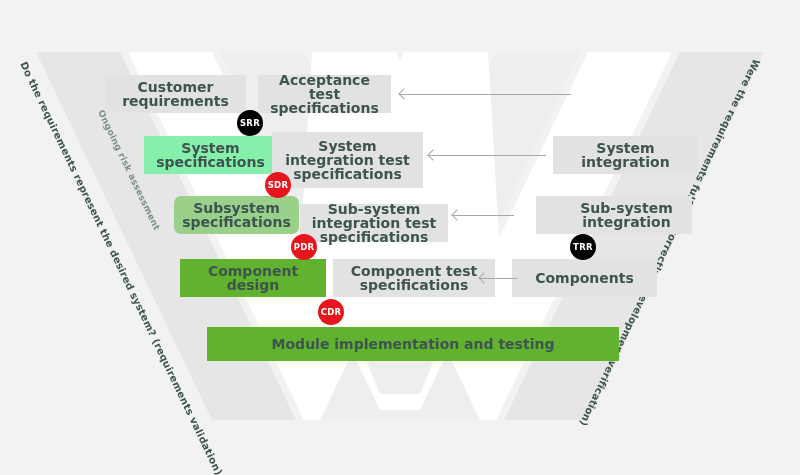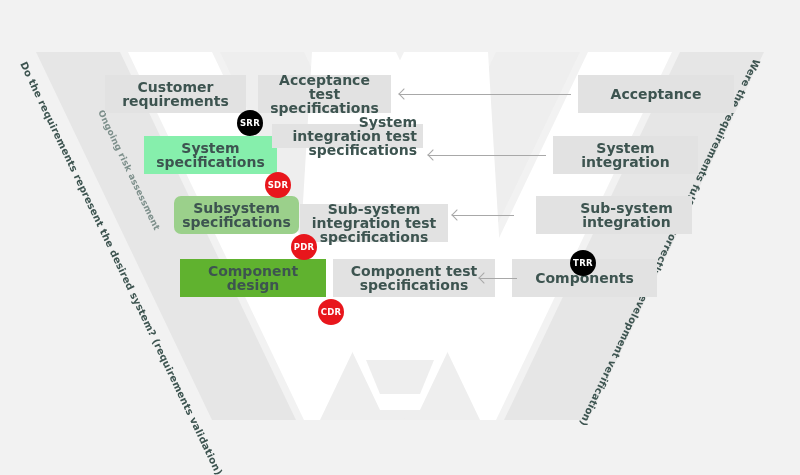--- a/index.html
+++ b/index.html
@@ -186,34 +186,34 @@
   <div class="nbox gray" style="left:105px; top:75px; width:141px; height:38px;">Customer requirements</div>
 
   <div class="nbox pale" style="left:144px; top:136px; width:133px; height:38px;">System specifications</div>
 
   <div class="nbox mid" style="left:174px; top:196px; width:125px; height:38px;">Subsystem specifications</div>
 
   <div class="nbox dark" style="left:180px; top:259px; width:146px; height:38px;">Component design</div>
 
   <div class="nbox gray" style="left:258px; top:75px; width:133px; height:38px;">Acceptance test specifications</div>
 
-  <div class="nbox gray" style="left:272px; top:124px; width:151px; height:24px;text-align:right;">System integration test specifications</div>
+  <div class="nbox gray" style="left:272px; top:132px; width:151px; height:56px;">System integration test specifications</div>
 
   <div class="nbox gray" style="left:300px; top:204px; width:148px; height:38px;">Sub-system integration test specifications</div>
 
   <div class="nbox gray" style="left:333px; top:259px; width:162px; height:38px;">Component test specifications</div>
 
-  <div class="nbox gray" style="left:578px; top:75px; width:156px; height:38px;">Acceptance</div>
 
   <div class="nbox gray" style="left:553px; top:136px; width:145px; height:38px;">System integration</div>
 
   <div class="nbox gray" style="left:536px; top:196px; width:156px; height:38px;padding-left:31px;">Sub-system integration</div>
 
   <div class="nbox gray" style="left:500px; top:259px; width:145px; height:38px;margin-left:12px;">Components</div>
 
+  <div class="nbox dark" style="left:207px; top:327px; width:412px; height:34px;">Module implementation and testing</div>
 
   <div class="arrow" style="left:399px; top:89px; width:172px;">
     <div class="shaft"></div>
       <div class="head"></div>
   </div>
   <div class="arrow" style="left:428px; top:150px; width:118px;">
     <div class="shaft"></div>
       <div class="head"></div>
   </div>
   <div class="arrow" style="left:452px; top:210px; width:62px;">
@@ -221,16 +221,16 @@
       <div class="head"></div>
   </div>
   <div class="arrow" style="left:479px; top:273px; width:38px;">
     <div class="shaft"></div>
       <div class="head"></div>
   </div>
 
   <div class="badge gray" style="left:237px; top:110px;">SRR</div>
   <div class="badge red" style="left:265px; top:172px;">SDR</div>
   <div class="badge red" style="left:291px; top:234px;">PDR</div>
-  <div class="badge gray" style="left:570px; top:250px;text-align:right;">TRR</div>
+  <div class="badge gray" style="left:570px; top:234px;text-align:right;">TRR</div>
   <div class="badge red" style="left:318px; top:299px;">CDR</div>
 
 </div>
 
 </body></html>

